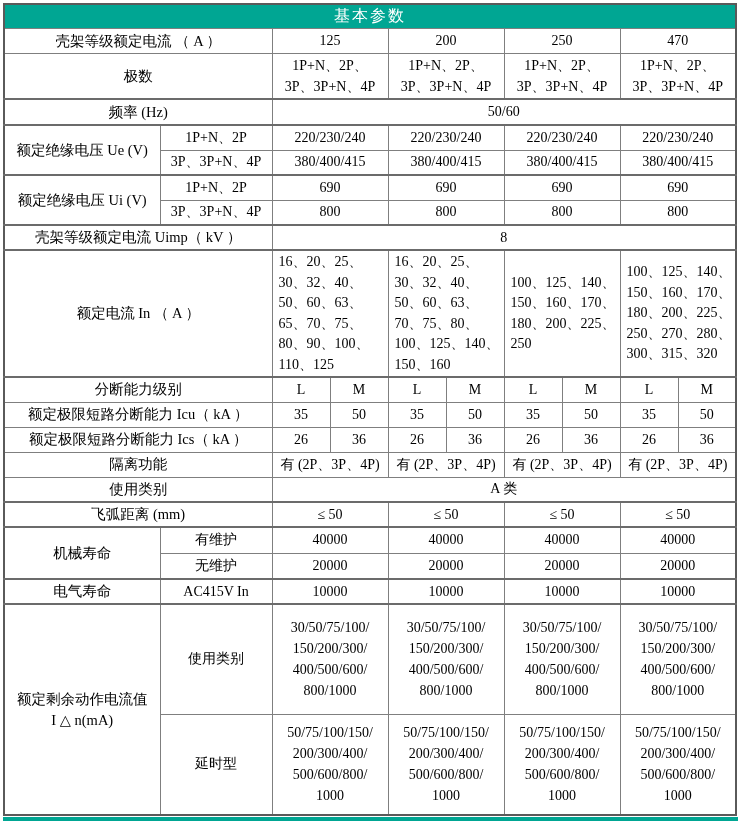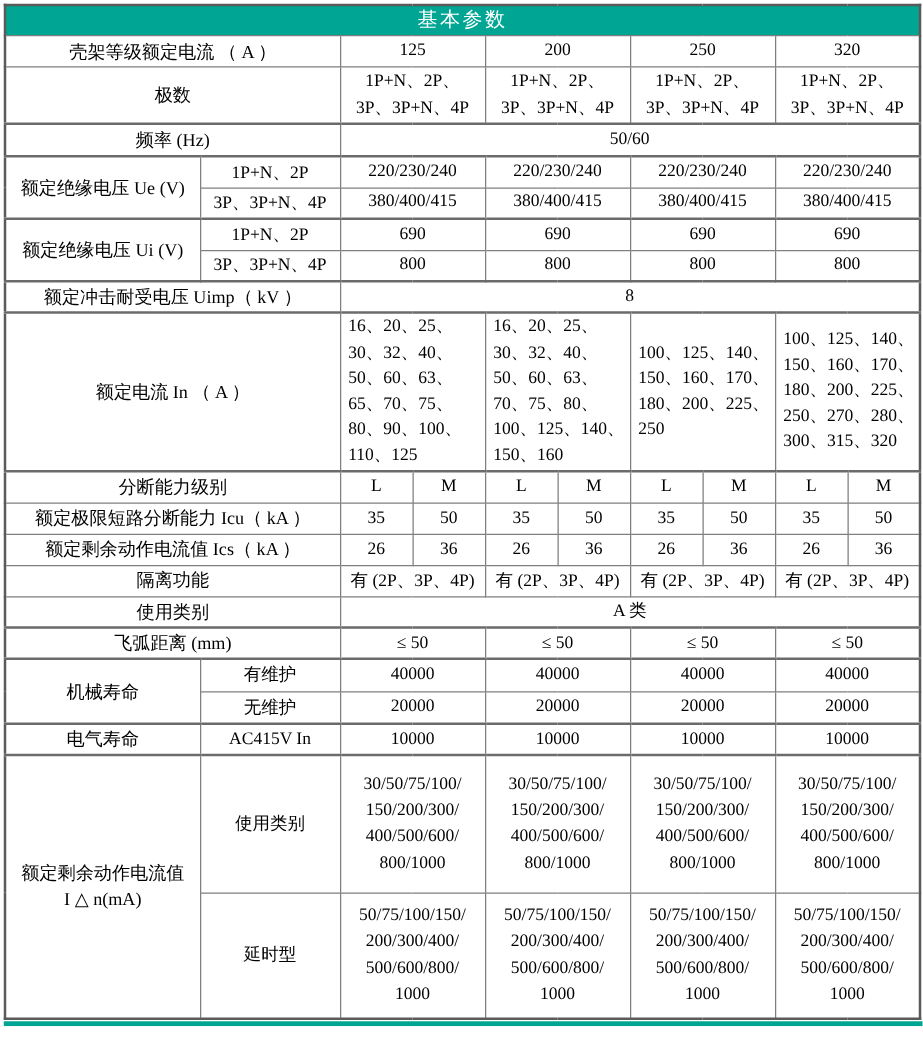--- a/index.html
+++ b/index.html
@@ -74,21 +74,21 @@
     <tbody>
         <tr class="h23">
       <td colspan="10" class="hdr">基本参数</td>
     </tr>
 
     <tr class="h26">
       <td colspan="2" class="lbl">壳架等级额定电流 （ A ）</td>
       <td colspan="2">125</td>
       <td colspan="2">200</td>
       <td colspan="2">250</td>
-      <td colspan="2">320</td>
+      <td colspan="2">470</td>
     </tr>
 
     <tr class="h45">
       <td colspan="2" class="lbl">极数</td>
       <td colspan="2" class="pre">1P+N、2P、
 3P、3P+N、4P</td>
       <td colspan="2" class="pre">1P+N、2P、
 3P、3P+N、4P</td>
       <td colspan="2" class="pre">1P+N、2P、
 3P、3P+N、4P</td>
@@ -127,21 +127,21 @@
     </tr>
     <tr class="h26">
       <td>3P、3P+N、4P</td>
       <td colspan="2">800</td>
       <td colspan="2">800</td>
       <td colspan="2">800</td>
       <td colspan="2">800</td>
     </tr>
 
     <tr class="h26 thick">
-      <td colspan="2" class="lbl">额定冲击耐受电压 Uimp（ kV ）</td>
+      <td colspan="2" class="lbl">壳架等级额定电流 Uimp（ kV ）</td>
       <td colspan="8">8</td>
     </tr>
 
     <tr class="h124 thick">
       <td colspan="2" class="lbl">额定电流 In （ A ）</td>
       <td colspan="2" class="pre-sm leftcell">16、20、25、
 30、32、40、
 50、60、63、
 65、70、75、
 80、90、100、
@@ -181,21 +181,21 @@
       <td>50</td>
       <td>35</td>
       <td>50</td>
       <td>35</td>
       <td>50</td>
       <td>35</td>
       <td>50</td>
     </tr>
 
     <tr class="h26">
-      <td colspan="2" class="lbl">额定剩余动作电流值 Ics（ kA ）</td>
+      <td colspan="2" class="lbl">额定极限短路分断能力 Ics（ kA ）</td>
       <td>26</td>
       <td>36</td>
       <td>26</td>
       <td>36</td>
       <td>26</td>
       <td>36</td>
       <td>26</td>
       <td>36</td>
     </tr>
 

